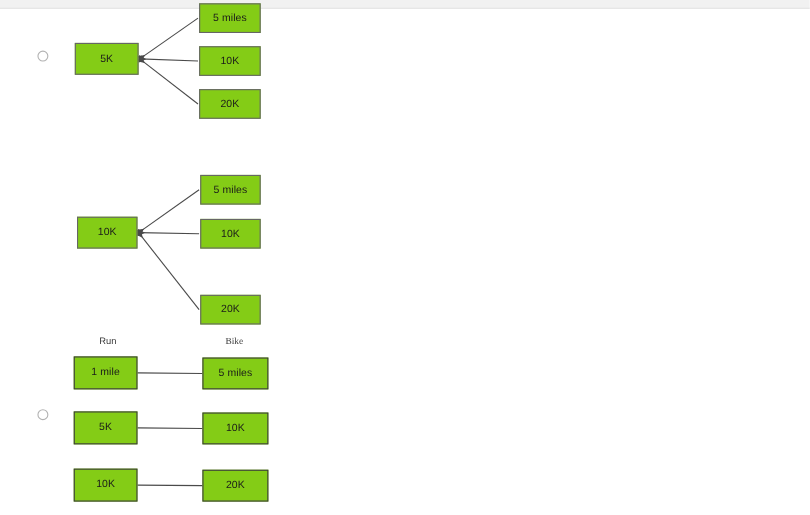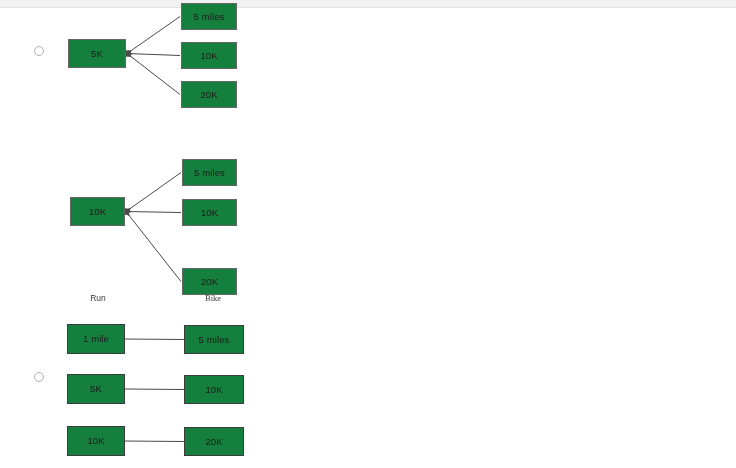--- a/index.html
+++ b/index.html
@@ -32,39 +32,40 @@
     width: 10px;
     height: 10px;
     border: 1px solid #b2b2b2;
     border-radius: 50%;
     background: #ffffff;
     box-sizing: border-box;
   }
   .node {
     position: absolute;
     box-sizing: border-box;
-    background: #15803d;
+    background: #84cc16;
     border: 1px solid #666666;
     display: flex;
     align-items: center;
     justify-content: center;
     font-size: 9.5px;
     line-height: 1;
     color: #1a1a1a;
     letter-spacing: 0.1px;
   }
   .node.thick {
     border: 1.6px solid #3c3c3c;
   }
   .col-head {
     position: absolute;
     font-size: 8.5px;
     color: #3a3a3a;
     text-align: center;
     white-space: nowrap;
+    margin-top: 12px;
   }
   .svg-layer {
     position: absolute;
     left: 0; top: 0;
     width: 736px;
     height: 468px;
     pointer-events: none;
   }
 </style>
 </head>

